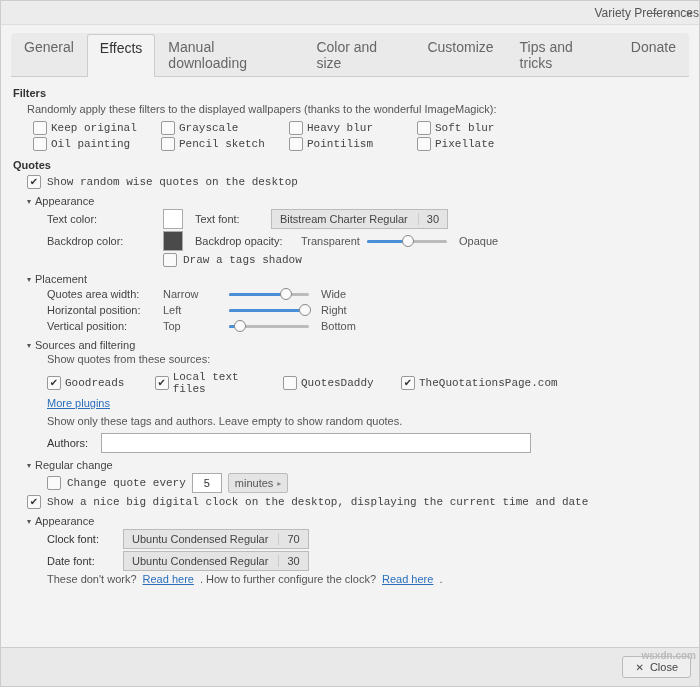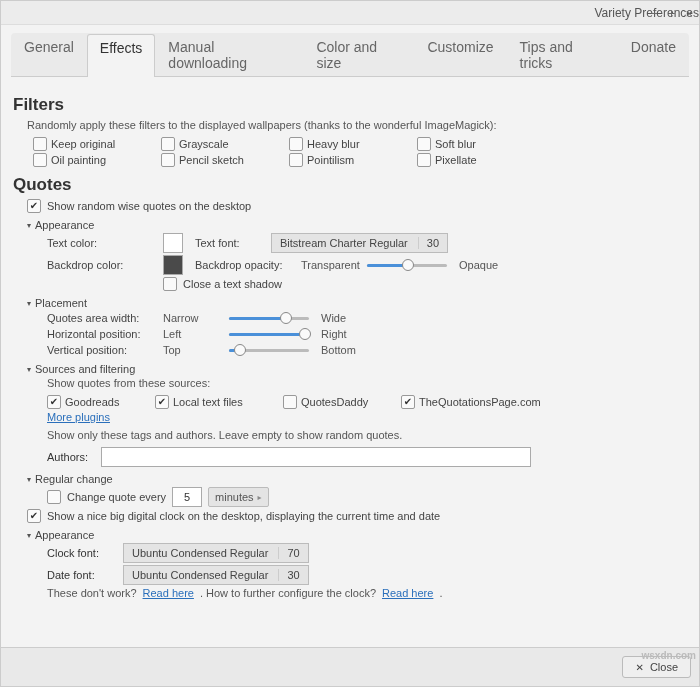--- a/index.html
+++ b/index.html
@@ -8,27 +8,27 @@
   .titlebar { height: 24px; display: flex; align-items: center; justify-content: flex-end; position: relative; background: #ececec; border-bottom: 1px solid #ddd; }
   .titlebar .title { font-size: 12px; color: #555; }
   .winbtns { position: absolute; right: 6px; top: 0; height: 24px; display: flex; align-items: center; gap: 10px; color: #666; }
   .winbtns span { cursor: default; font-size: 13px; }
   .content { flex: 1; padding: 8px 10px 4px 10px; overflow: hidden; }
   .tabs { display: flex; border-bottom: 1px solid #ccc; }
   .tab { padding: 5px 12px; color: #666; border: 1px solid transparent; border-bottom: none; border-radius: 3px 3px 0 0; font-size: 14px; cursor: default; }
   .tab.active { background: #f3f3f3; border-color: #ccc; color: #333; position: relative; top: 1px; }
   .tabs-row { background: #eaeaea; border-radius: 4px 4px 0 0; }
   .panel { padding: 6px 2px 2px 2px; }
-  .section-title { font-weight: bold; font-size: 17px; margin: 12px 0 4px 0; color: #333; }
+  .section-title { font-weight: bold; font-size: 11px; margin: 4px 0 4px 0; color: #333; }
   .subtext { color: #555; margin: 2px 0 6px 14px; font-size: 11px; }
   .row { display: flex; align-items: center; gap: 6px; margin: 2px 0 2px 14px; }
   .col { display: flex; align-items: center; gap: 4px; }
   .chk { width: 14px; height: 14px; border: 1px solid #999; border-radius: 2px; background: #fafafa; display: inline-flex; align-items: center; justify-content: center; font-size: 10px; line-height: 1; color: #333; }
   .chk.checked::after { content: "✔"; font-size: 10px; }
-  .lbl { color: #444; }
+  .lbl { color: #444; font-family: Liberation Mono, monospace; }
   .expander { display: flex; align-items: center; gap: 4px; margin: 6px 0 2px 14px; color: #444; }
   .expander .arrow { font-size: 8px; color: #555; }
   .sublabel { display: inline-block; width: 110px; color: #444; }
   .sublabel2 { display: inline-block; width: 110px; color: #444; }
   .colorswatch { width: 20px; height: 20px; border: 1px solid #aaa; background: #fff; }
   .colorswatch.dark { background: #4a4a4a; }
   .fontbtn { display: inline-flex; align-items: center; border: 1px solid #bbb; background: #e4e4e4; border-radius: 0; padding: 3px 8px; gap: 10px; font-size: 11px; color: #444; }
   .fontbtn .sz { border-left: 1px solid #ccc; padding-left: 8px; }
   .slider { position: relative; width: 80px; height: 14px; display: inline-block; }
   .slider .track { position: absolute; top: 6px; left: 0; right: 0; height: 3px; background: #bbb; border-radius: 2px; }
@@ -140,21 +140,21 @@
         <span class="slabel">Transparent</span>
         <span class="slider">
             <span class="track"></span>
             <span class="fill" style="width:50%"></span>
             <span class="thumb" style="left:44%"></span>
           </span>
         <span class="slabel right">Opaque</span>
       </div>
       <div class="row indent1" style="margin-left:150px">
         <span class="chk"></span>
-          <span class="lbl">Close a text shadow</span>
+          <span class="lbl">Draw a tags shadow</span>
       </div>
 
       <div class="expander">
           <span class="arrow">▾</span>
           <span>Placement</span>
         </div>
       <div class="row indent1">
         <span class="sublabel2">Quotes area width:</span>
         <span class="slabel">Narrow</span>
         <span class="slider">

